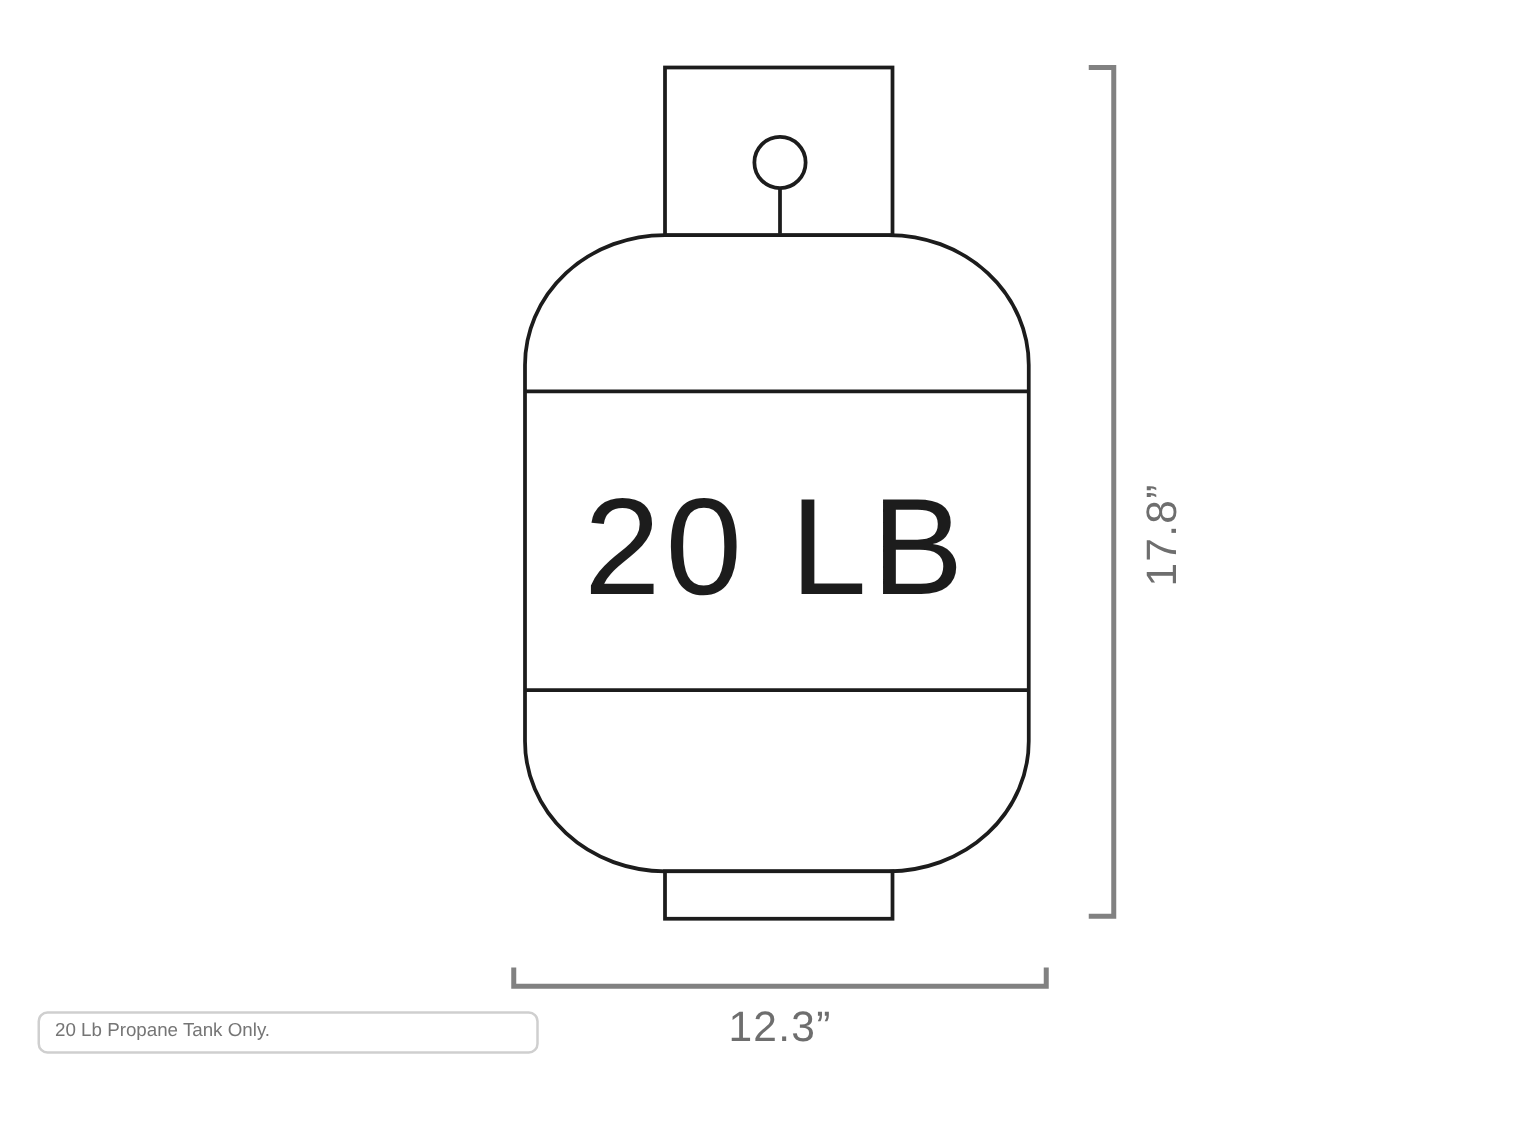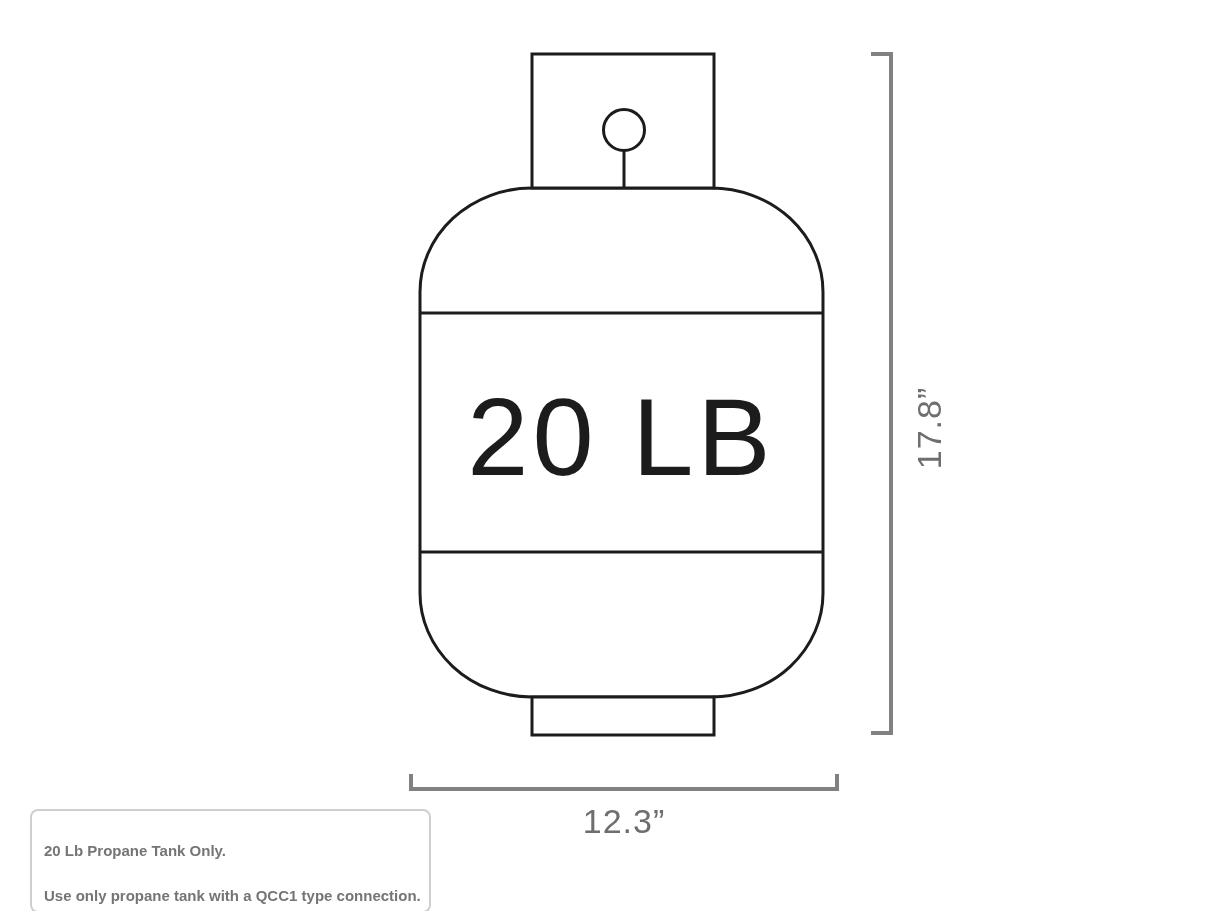--- a/index.html
+++ b/index.html
@@ -59,24 +59,23 @@
     width: 401px;
     box-sizing: border-box;
     border: 2px solid #cfcfcf;
     border-radius: 8px;
     padding: 5px 12px 6px 12px;
     background: #ffffff;
   }
   .note-line {
     font-size: 15px;
     line-height: 18.5px;
-    font-weight: bold;
+    font-weight: normal;
     color: #757575;
     white-space: nowrap;
-    margin-top: 26px;
   }
 </style>
 </head>
 <body>
 
 <div class="canvas">
 
   <svg class="diagram-svg" viewBox="0 0 1214 911">
 
     <g>
@@ -105,16 +104,15 @@
 
     <g>
       <polyline class="dim-line" points="411,774 411,789 837,789 837,774"></polyline>
       <text class="dim-text" x="624" y="833" text-anchor="middle">12.3”</text>
     </g>
 
   </svg>
 
   <div class="note-box">
     <div class="note-line">20 Lb Propane Tank Only.</div>
-    <div class="note-line">Use only propane tank with a QCC1 type connection.</div>
   </div>
 
 </div>
 
 </body></html>

